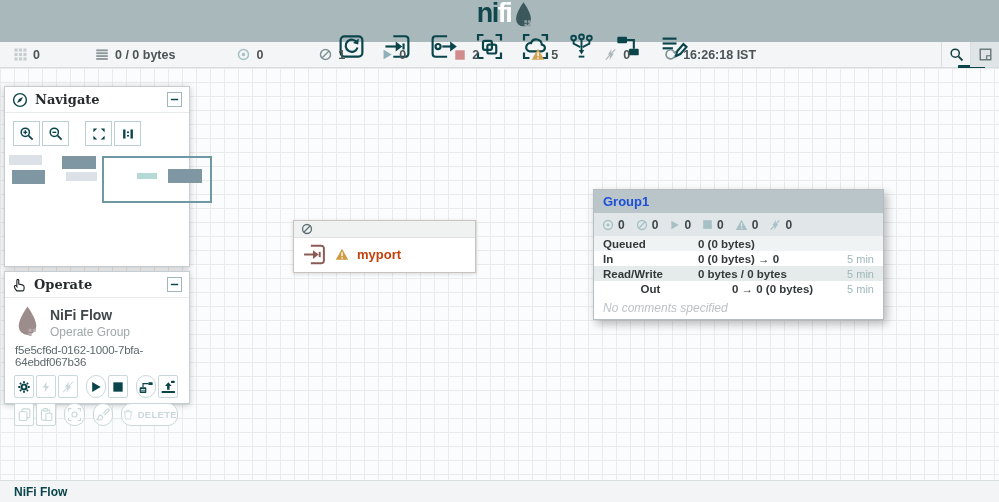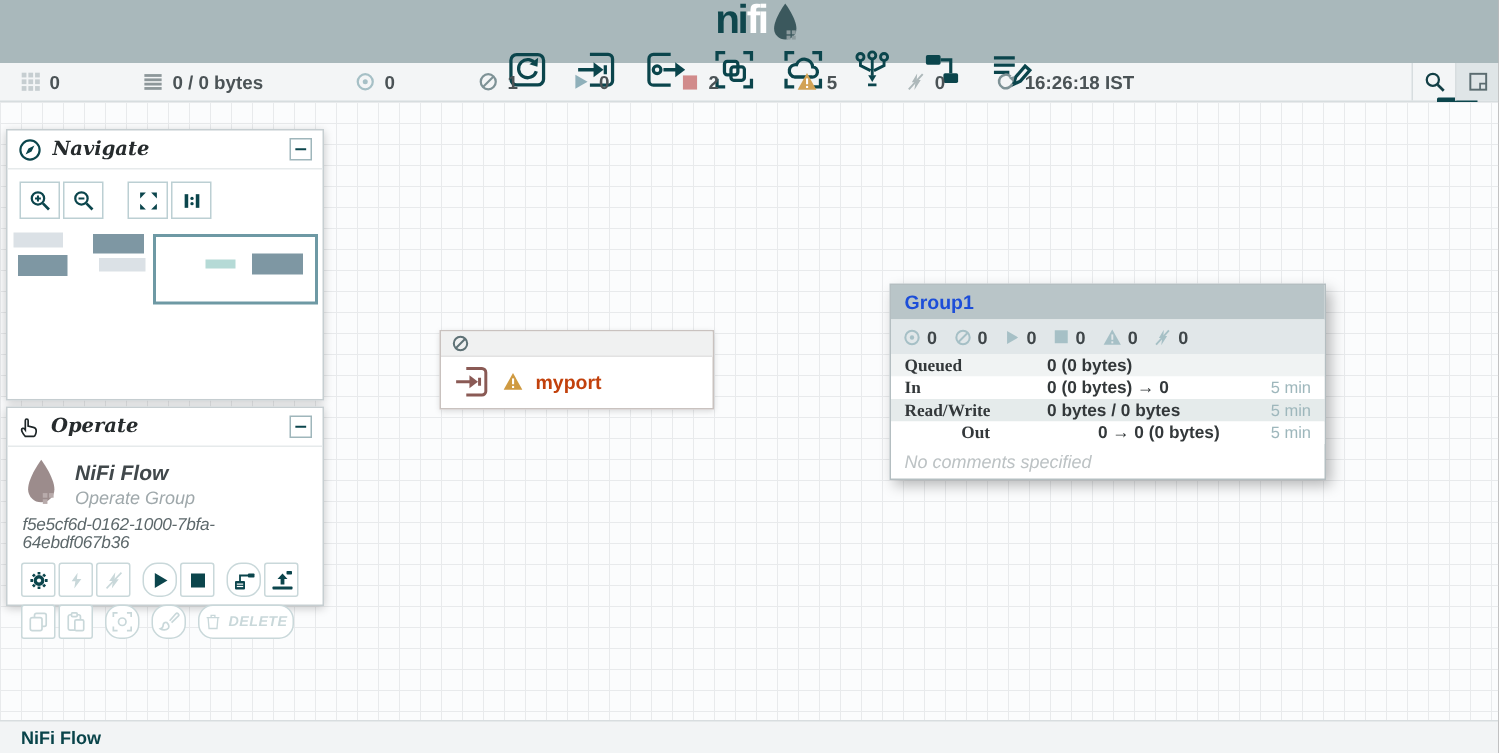--- a/index.html
+++ b/index.html
@@ -35,22 +35,22 @@
   
   .canvas{
     position:absolute; top:68px; left:0; right:0; bottom:22px;
     background-color:#fbfcfd;
     background-image:
       linear-gradient(#e8eaec 1px, transparent 1px),
       linear-gradient(90deg,#e8eaec 1px, transparent 1px);
     background-size:14px 14px;
   }
   
-  .panel{ position:absolute; width:212px; background:#fff;
-          border:1px solid #c6ced1; box-shadow:0 1px 6px rgba(0,0,0,.22);font-style:italic; }
+  .panel{ position:absolute; width:186px; background:#fff;
+          border:1px solid #c6ced1; box-shadow:0 1px 6px rgba(0,0,0,.22); }
   .panel-header{ height:26px; display:flex; align-items:center; padding:0 7px;
                  border-bottom:1px solid #e6eaeb; }
   .panel-title{ font-family:"DejaVu Serif",serif; font-size:13px; font-weight:bold;
                 color:#262b2d; margin-left:7px; }
   .minbtn{ margin-left:auto; width:15px; height:15px; border:1px solid #9fb6bb;
            display:flex; align-items:center; justify-content:center; background:#fff; cursor:pointer; }
   .navigate{ left:4px; top:18px; height:181px; }
   .nav-tools{ display:flex; padding:8px 8px 4px; }
   .nav-btn{ width:27px; height:25px; border:1px solid #bccfd3; background:#fff;
             display:flex; align-items:center; justify-content:center; color:#0b454c; cursor:pointer; }
@@ -92,21 +92,21 @@
           border:1px solid #b4bec1; box-shadow:3px 4px 9px rgba(0,0,0,.28); cursor:move; }
   .group-header{ height:23px; background:#b9c5c8; display:flex; align-items:center;
                  padding:0 9px; font-size:13px; font-weight:bold; color:#1d4ed8; }
   .group-counters{ height:23px; background:#e1e7e9; display:flex; align-items:center;
                    padding:0 8px; font-size:12px; font-weight:bold; color:#3f4649; }
   .counter{ display:flex; align-items:center; gap:4px; margin-right:11px; color:#3f4649; }
   .counter .cicon{ color:#a6c0c6; display:flex; }
   .stat-row{ display:flex; align-items:center; height:15px; padding:0 9px; font-size:11.5px; }
   .stat-row.r0{ background:#f0f3f3; } .stat-row.r1{ background:#ffffff; }
   .stat-row.r2{ background:#e5ebeb; } .stat-row.r3{ background:#ffffff;text-align:center; }
-  .stat-label{ width:95px; font-family:Liberation Serif, serif; font-weight:bold; color:#33383a; }
+  .stat-label{ width:95px; font-family:Liberation Sans, sans-serif; font-weight:bold; color:#33383a; }
   .stat-value{ flex:1; font-weight:bold; color:#33383a; }
   .stat-time{ color:#9eb7bc; font-size:11px; }
   .group-comments{ height:23px; display:flex; align-items:center; padding:0 9px;
                    font-size:12px; font-style:italic; color:#bcc2c4; }
   
   .breadcrumb-bar{ position:absolute; left:0; right:0; bottom:0; height:22px;
                    background:#f2f4f5; border-top:1px solid #d8dddf;
                    display:flex; align-items:center; padding-left:14px;
                    font-size:12px; font-weight:bold; color:#09444a; }
   svg{ display:block; }

